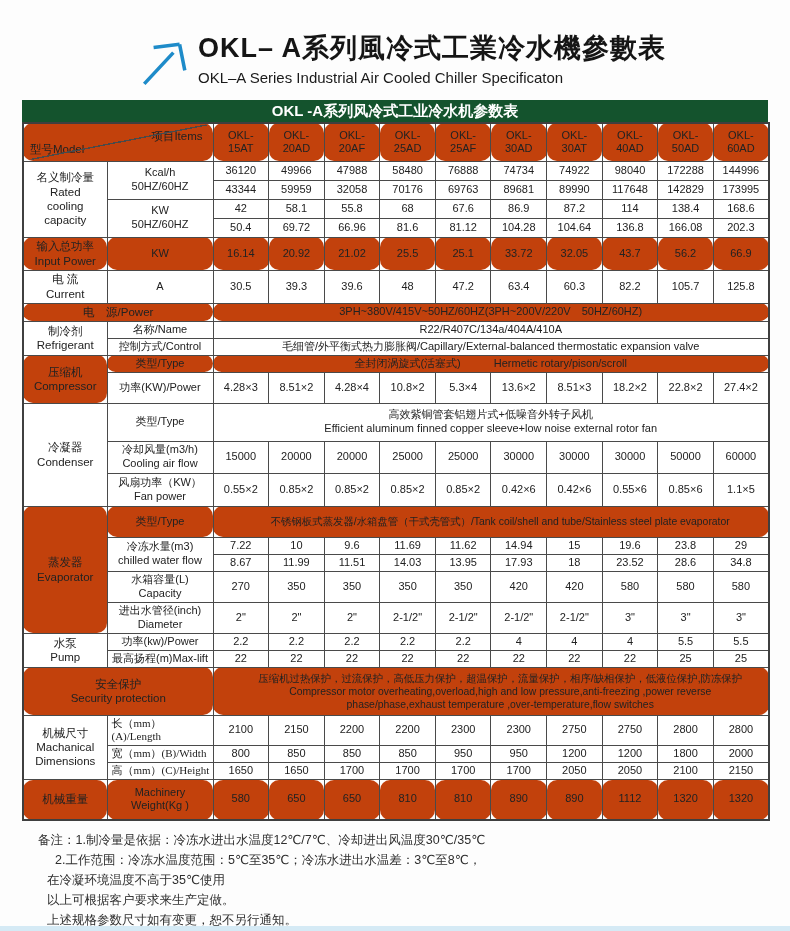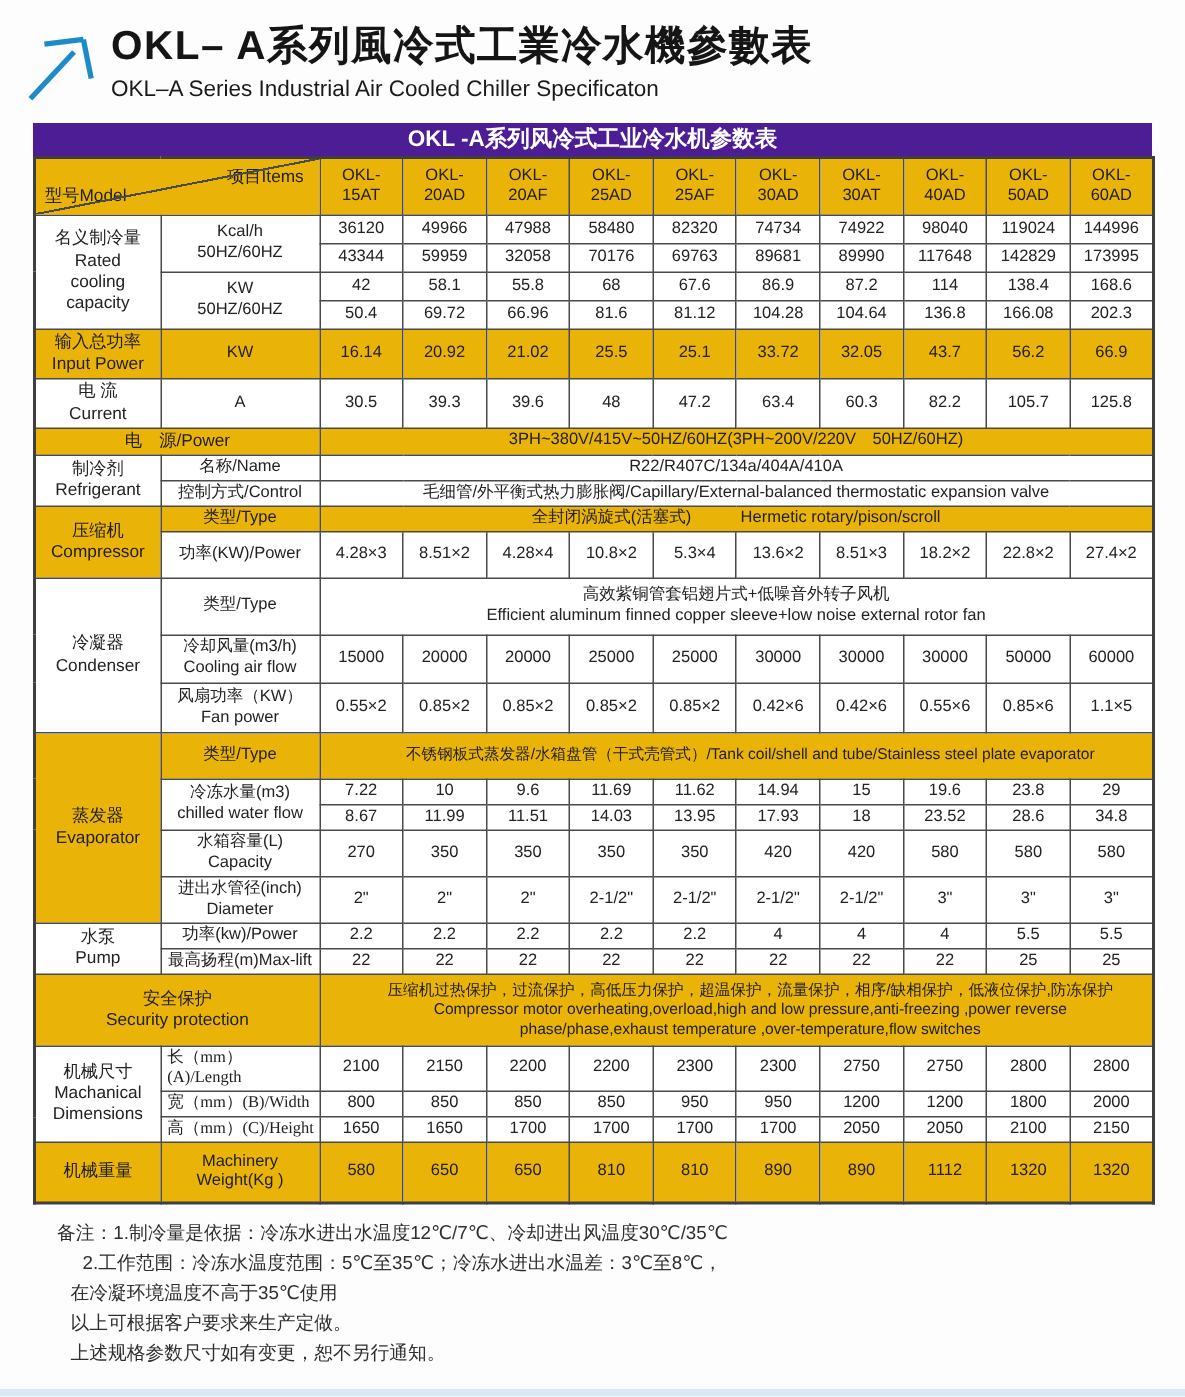--- a/index.html
+++ b/index.html
@@ -5,21 +5,21 @@
   * { box-sizing: border-box; margin: 0; padding: 0; }
   html,body { width:790px; height:931px; }
   body {
     background:#fdfdfd;
     font-family:"Liberation Sans","DejaVu Sans",sans-serif;
     color:#222;
     position:relative;
     overflow:hidden;
   }
   
-  .page-header { display:flex; align-items:flex-start; padding:12px 0 0 14px; }
+  .page-header { display:flex; align-items:flex-start; padding:30px 0 0 14px;justify-content:center; }
   .arrow-logo { width:52px; height:56px; flex:0 0 auto; margin-top:4px; }
   .titles { margin-left:8px; }
   .title-zh { font-size:27px; font-weight:bold; color:#151515; letter-spacing:1px; }
   .title-en { font-size:15px; color:#1a1a1a; margin-top:3px; }
   
   .banner {
     margin:10px 22px 0 22px;
     height:22px; line-height:22px;
     background:#29abe2; color:#ffffff;
     text-align:center; font-size:15px; font-weight:bold;
@@ -36,21 +36,21 @@
   col.c1 { width:106px; }
   col.cd { width:55.6px; }
   td {
     border:1px solid #4a4a4a;
     text-align:center; vertical-align:middle;
     font-size:11px; line-height:1.25;
     padding:1px 2px;
     background:#ffffff;
     overflow:hidden;
   }
-  tr.g td { background:#eab308; }
+  tr.g td { background:#c2410c;border-radius:10px; }
   td.lab { font-size:11.5px; }
   td.sub { font-size:11px; }
   td.left { text-align:left; padding-left:4px;font-family:Liberation Serif, serif; }
   td.small { font-size:10.4px;padding-left:21px; }
   td.model { font-size:11px; }
   
   tr.rh17 > td { height:17px; }
   tr.rh18 > td { height:18px; }
   tr.rh19 > td { height:19px; }
   tr.rh31 > td { height:31px; }
@@ -86,21 +86,21 @@
     <svg viewBox="0 0 50 52" width="52" height="56">
       <path d="M6 47 L34 17 M15 12 L40 9 M40 9 L45 34" stroke="#1e8bc9" stroke-width="3.4" fill="none" stroke-linecap="butt"></path>
     </svg>
   </div>
   <div class="titles">
     <div class="title-zh">OKL– A系列風冷式工業冷水機參數表</div>
     <div class="title-en">OKL–A Series Industrial Air Cooled Chiller Specificaton</div>
   </div>
 </div>
 
-<div class="banner" style="background: #4c1d95;">OKL -A系列风冷式工业冷水机参数表</div>
+<div class="banner" style="background: #14532d;">OKL -A系列风冷式工业冷水机参数表</div>
 
 <table class="spec">
   <colgroup>
     <col class="c0">
       <col class="c1">
     <col class="cd">
       <col class="cd">
       <col class="cd">
       <col class="cd">
       <col class="cd">
@@ -174,33 +174,33 @@
         <td>
           <div>49966</div>
         </td>
         <td>
           <div>47988</div>
         </td>
         <td>
           <div>58480</div>
         </td>
         <td>
-          <div>82320</div>
+          <div>76888</div>
         </td>
         <td>
           <div>74734</div>
         </td>
         <td>
           <div>74922</div>
         </td>
         <td>
           <div>98040</div>
         </td>
         <td>
-          <div>119024</div>
+          <div>172288</div>
         </td>
         <td>
           <div>144996</div>
         </td>
       </tr>
       <tr class="rh19">
         <td>
           <div>43344</div>
         </td>
         <td>

